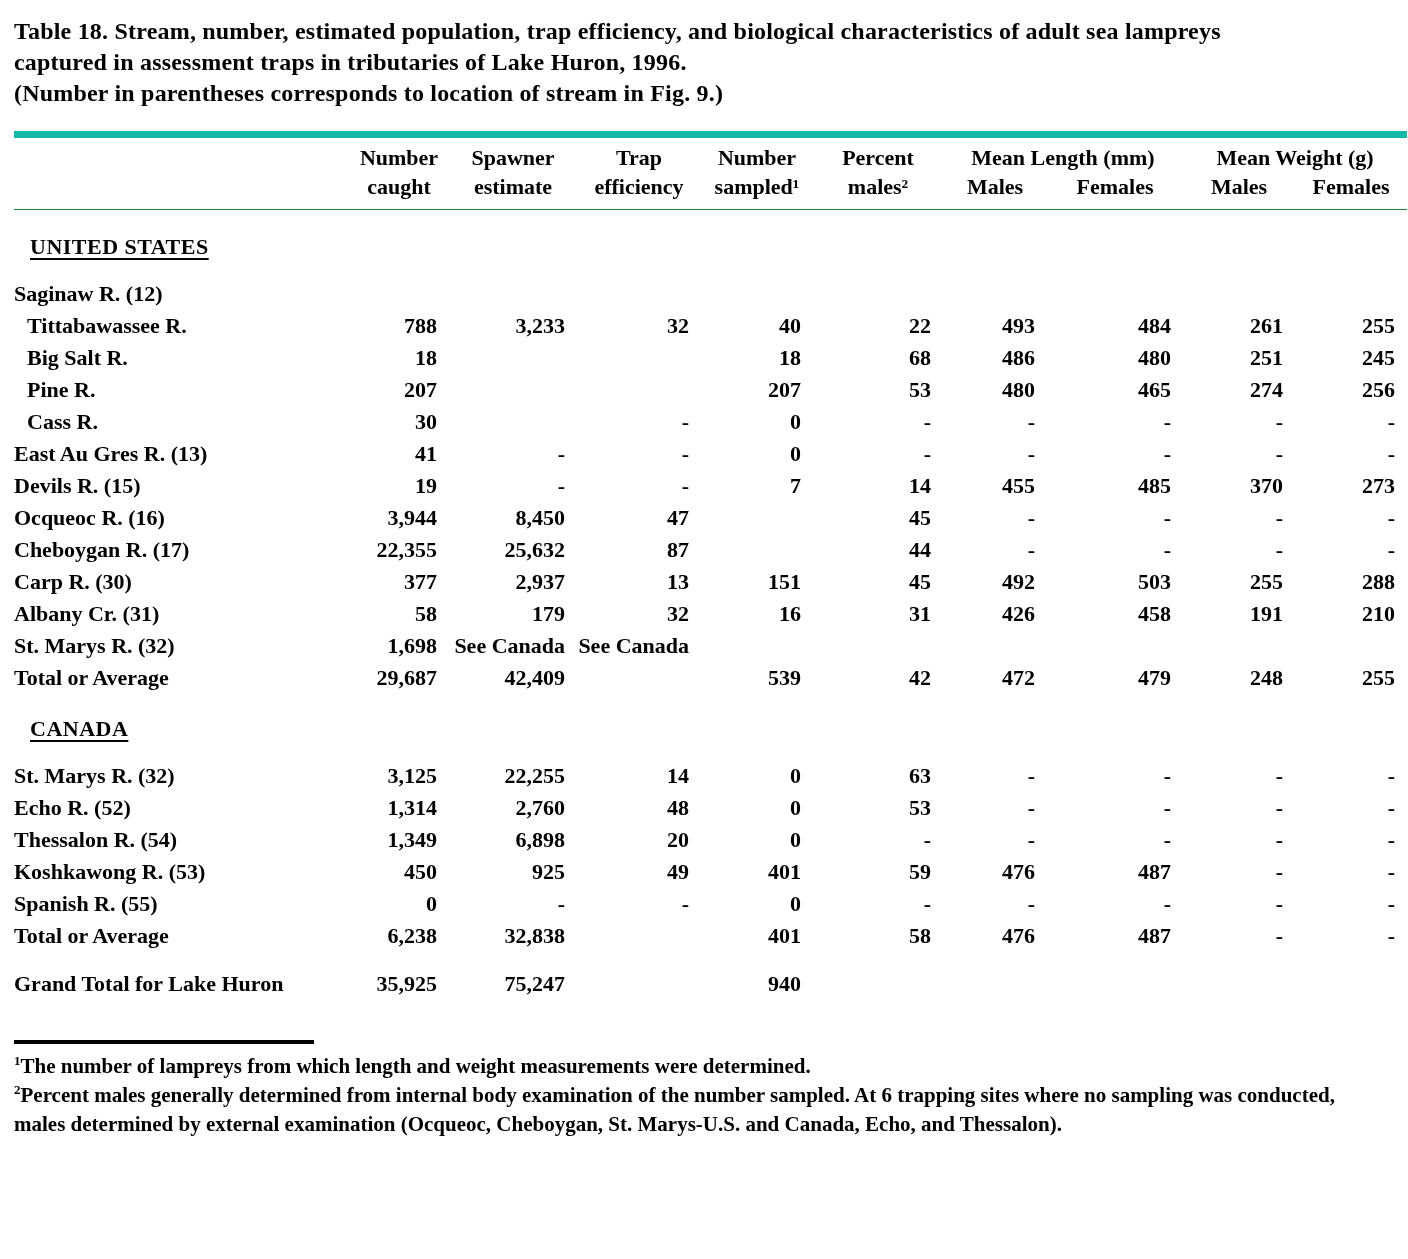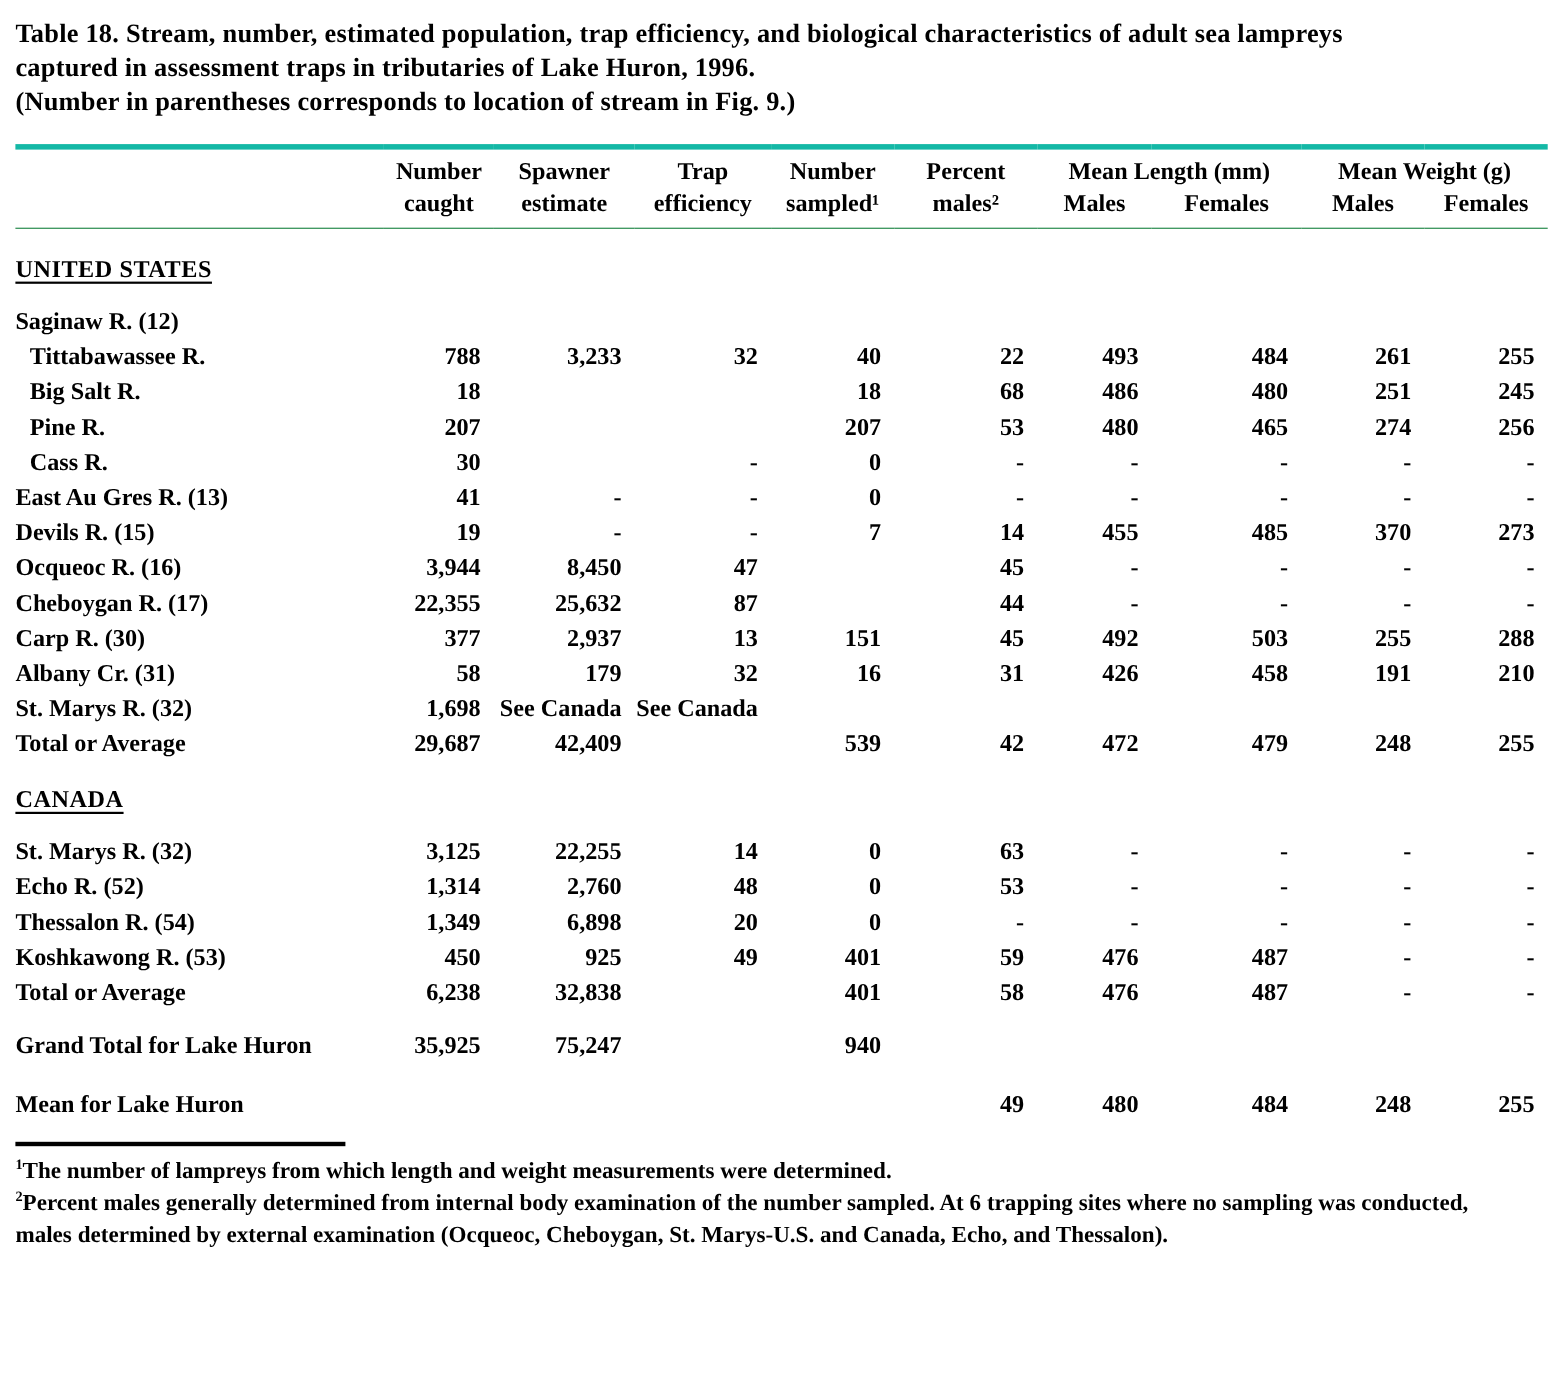--- a/index.html
+++ b/index.html
@@ -29,40 +29,41 @@
     margin-top: 22px;
   }
   thead th {
     font-size: 22px;
     font-weight: bold;
     text-align: center;
     vertical-align: bottom;
     padding: 1px 0 2px 0;
     white-space: nowrap;
   }
-  thead tr.h1 th { border-top: 5px solid #14b8a6; padding-top: 7px; }
+  thead tr.h1 th { border-top: 7px solid #14b8a6; padding-top: 7px; }
   thead tr.h2 th { border-bottom: 1px solid #15803d; padding-bottom: 9px; }
 
   tbody td {
     font-size: 22px;
     height: 32px;
     padding: 0;
     vertical-align: middle;
     white-space: nowrap;
     overflow: visible;
   }
   td.stream { text-align: left; }
   td.stream.indent { padding-left: 13px; font-family: Liberation Serif, serif; }
   td.num { text-align: right; padding-right: 12px; }
   tr.section td { height: 34px; }
   tr.section .sec-label {
     text-decoration: underline;
     text-decoration-thickness: 2px;
     text-underline-offset: 4px;
     letter-spacing: 0.5px;
+    margin-left: 16px;
   }
   tr.spacer td { height: auto; }
 
   
   .footnotes { margin-top: 18px; }
   .foot-rule { width: 300px; height: 4px; background: #000; margin-bottom: 8px; }
   .fn { font-size: 21px; line-height: 29px; max-width: 1330px; }
   .fn sup { font-size: 13px; line-height: 0; }
 </style>
 </head>
@@ -330,20 +331,32 @@
           <td class="num">925</td>
           <td class="num">49</td>
           <td class="num">401</td>
           <td class="num">59</td>
           <td class="num">476</td>
           <td class="num">487</td>
           <td class="num">-</td>
           <td class="num">-</td>
         </tr>
         <tr>
+          <td class="stream">Spanish R. (55)</td>
+          <td class="num">0</td>
+          <td class="num">-</td>
+          <td class="num">-</td>
+          <td class="num">0</td>
+          <td class="num">-</td>
+          <td class="num">-</td>
+          <td class="num">-</td>
+          <td class="num">-</td>
+          <td class="num">-</td>
+        </tr>
+        <tr>
           <td class="stream">Total or Average</td>
           <td class="num">6,238</td>
           <td class="num">32,838</td>
           <td class="num"></td>
           <td class="num">401</td>
           <td class="num">58</td>
           <td class="num">476</td>
           <td class="num">487</td>
           <td class="num">-</td>
           <td class="num">-</td>
@@ -358,32 +371,20 @@
           <td class="num"></td>
           <td class="num">940</td>
           <td class="num"></td>
           <td class="num"></td>
           <td class="num"></td>
           <td class="num"></td>
           <td class="num"></td>
         </tr>
         <tr class="spacer">
           <td colspan="10" style="height: 22px;"></td>
-        </tr>
-        <tr>
-          <td class="stream">Mean for Lake Huron</td>
-          <td class="num"></td>
-          <td class="num"></td>
-          <td class="num"></td>
-          <td class="num"></td>
-          <td class="num">49</td>
-          <td class="num">480</td>
-          <td class="num">484</td>
-          <td class="num">248</td>
-          <td class="num">255</td>
         </tr>
       </tbody>
   </table>
 
   <div class="footnotes">
     <div class="foot-rule"></div>
     <div class="fn"><sup>1</sup><span>The number of lampreys from which length and weight measurements were determined.</span></div>
     <div class="fn"><sup>2</sup><span>Percent males generally determined from internal body examination of the number sampled. At 6 trapping sites where no sampling was conducted, males determined by external examination (Ocqueoc, Cheboygan, St. Marys-U.S. and Canada, Echo, and Thessalon).</span></div>
   </div>
 

